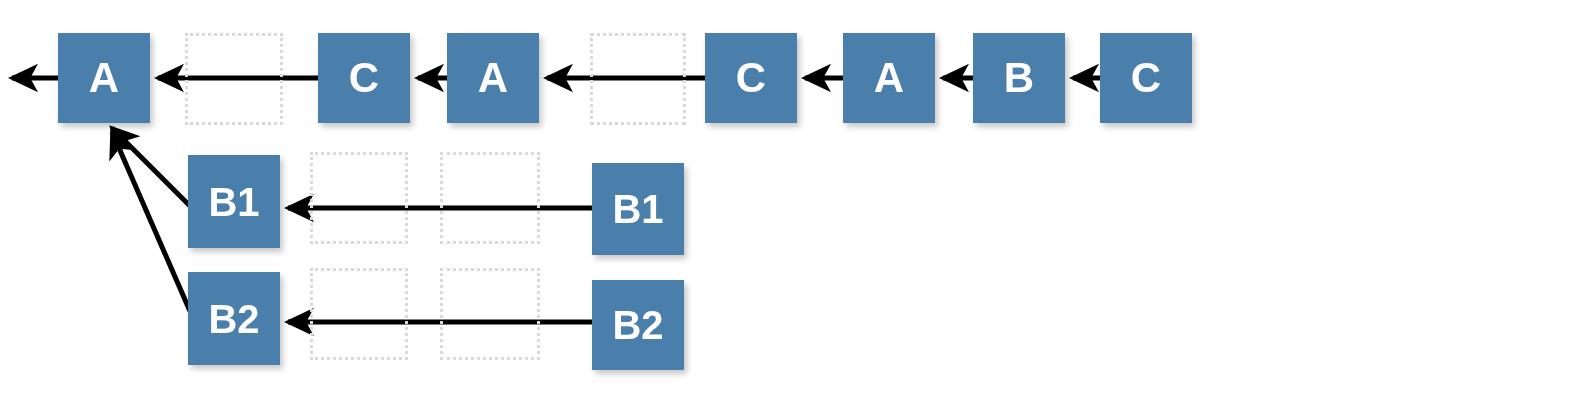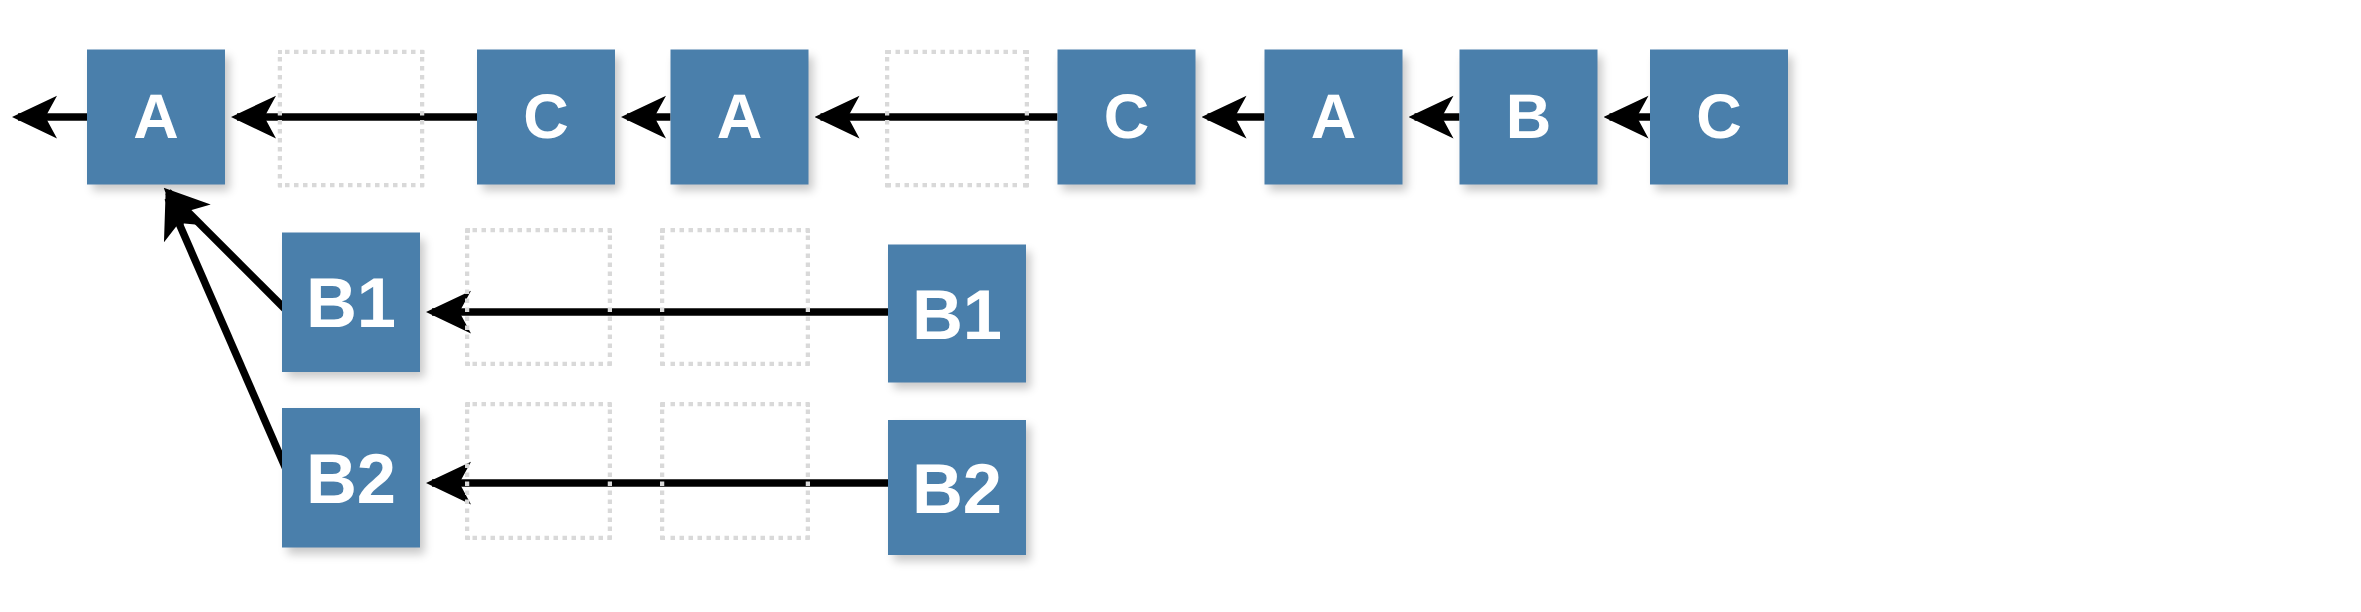--- a/index.html
+++ b/index.html
@@ -25,21 +25,21 @@
     font-size: 42px;
     line-height: 1;
     display: flex;
     align-items: center;
     justify-content: center;
     box-shadow: 3px 4px 6px rgba(0,0,0,0.22);
     letter-spacing: 0px;
     user-select: none;
   }
   .node.small-label {
-    font-size: 47px;
+    font-size: 40px;
   }
   .ghost {
     position: absolute;
     border: 3px dotted #d9d9d9;
     background: transparent;
     box-sizing: border-box;
     border-radius: 1px;
   }
   .edge-svg {
     position: absolute;

